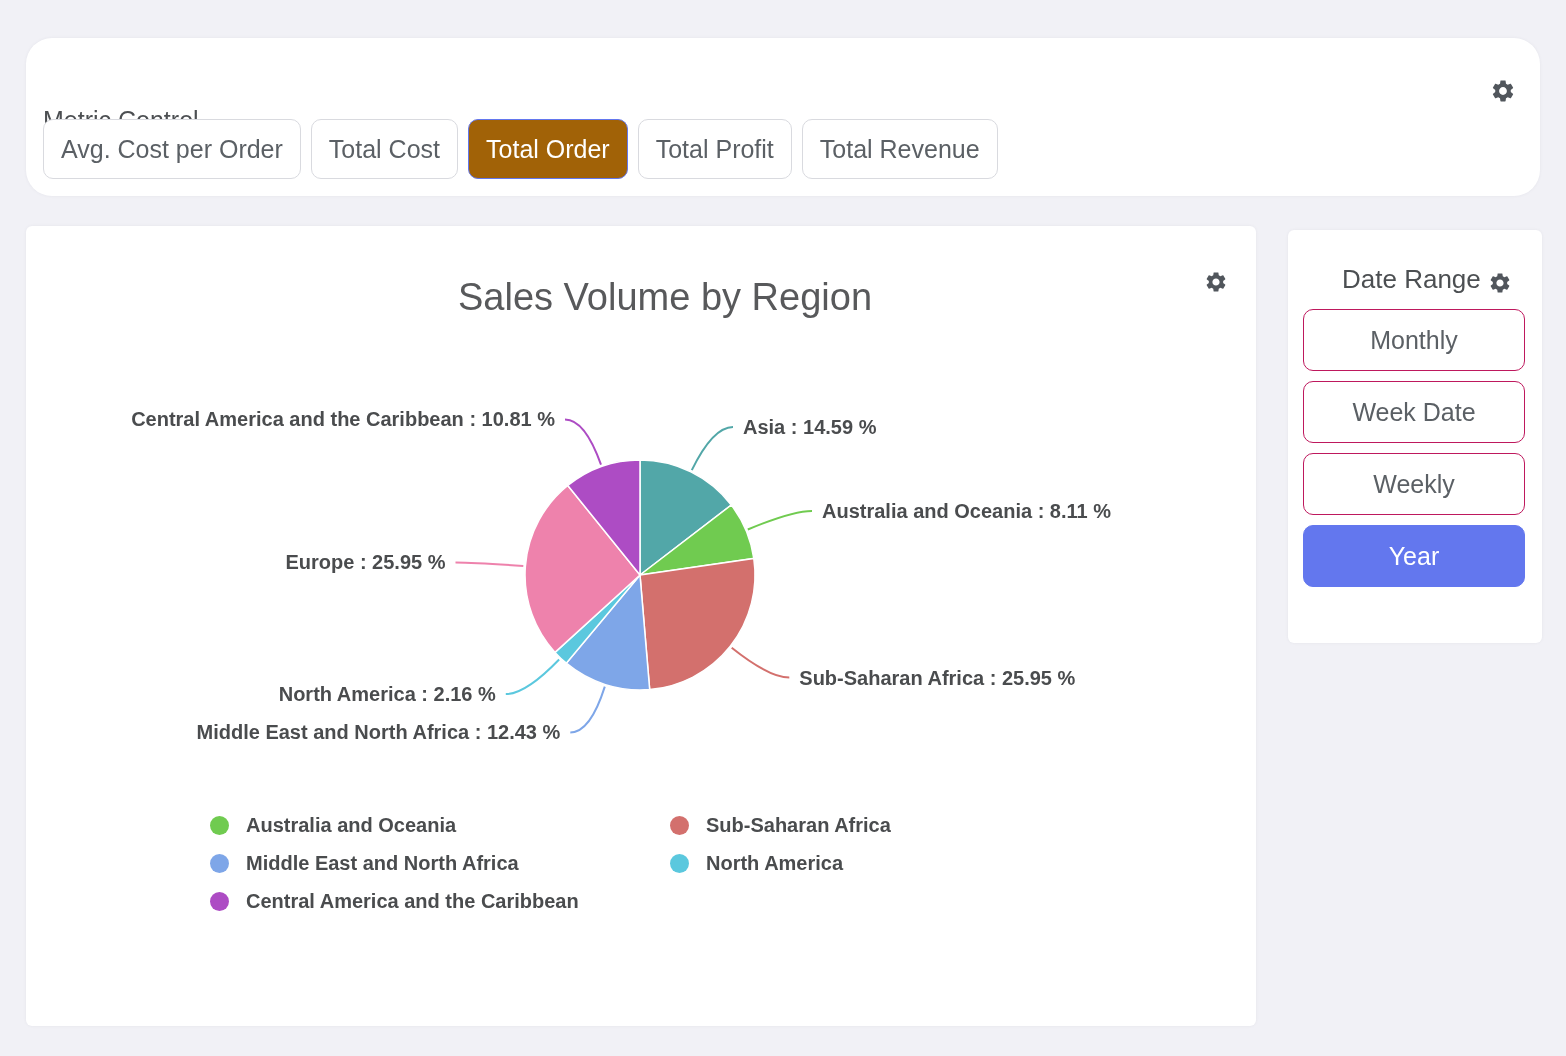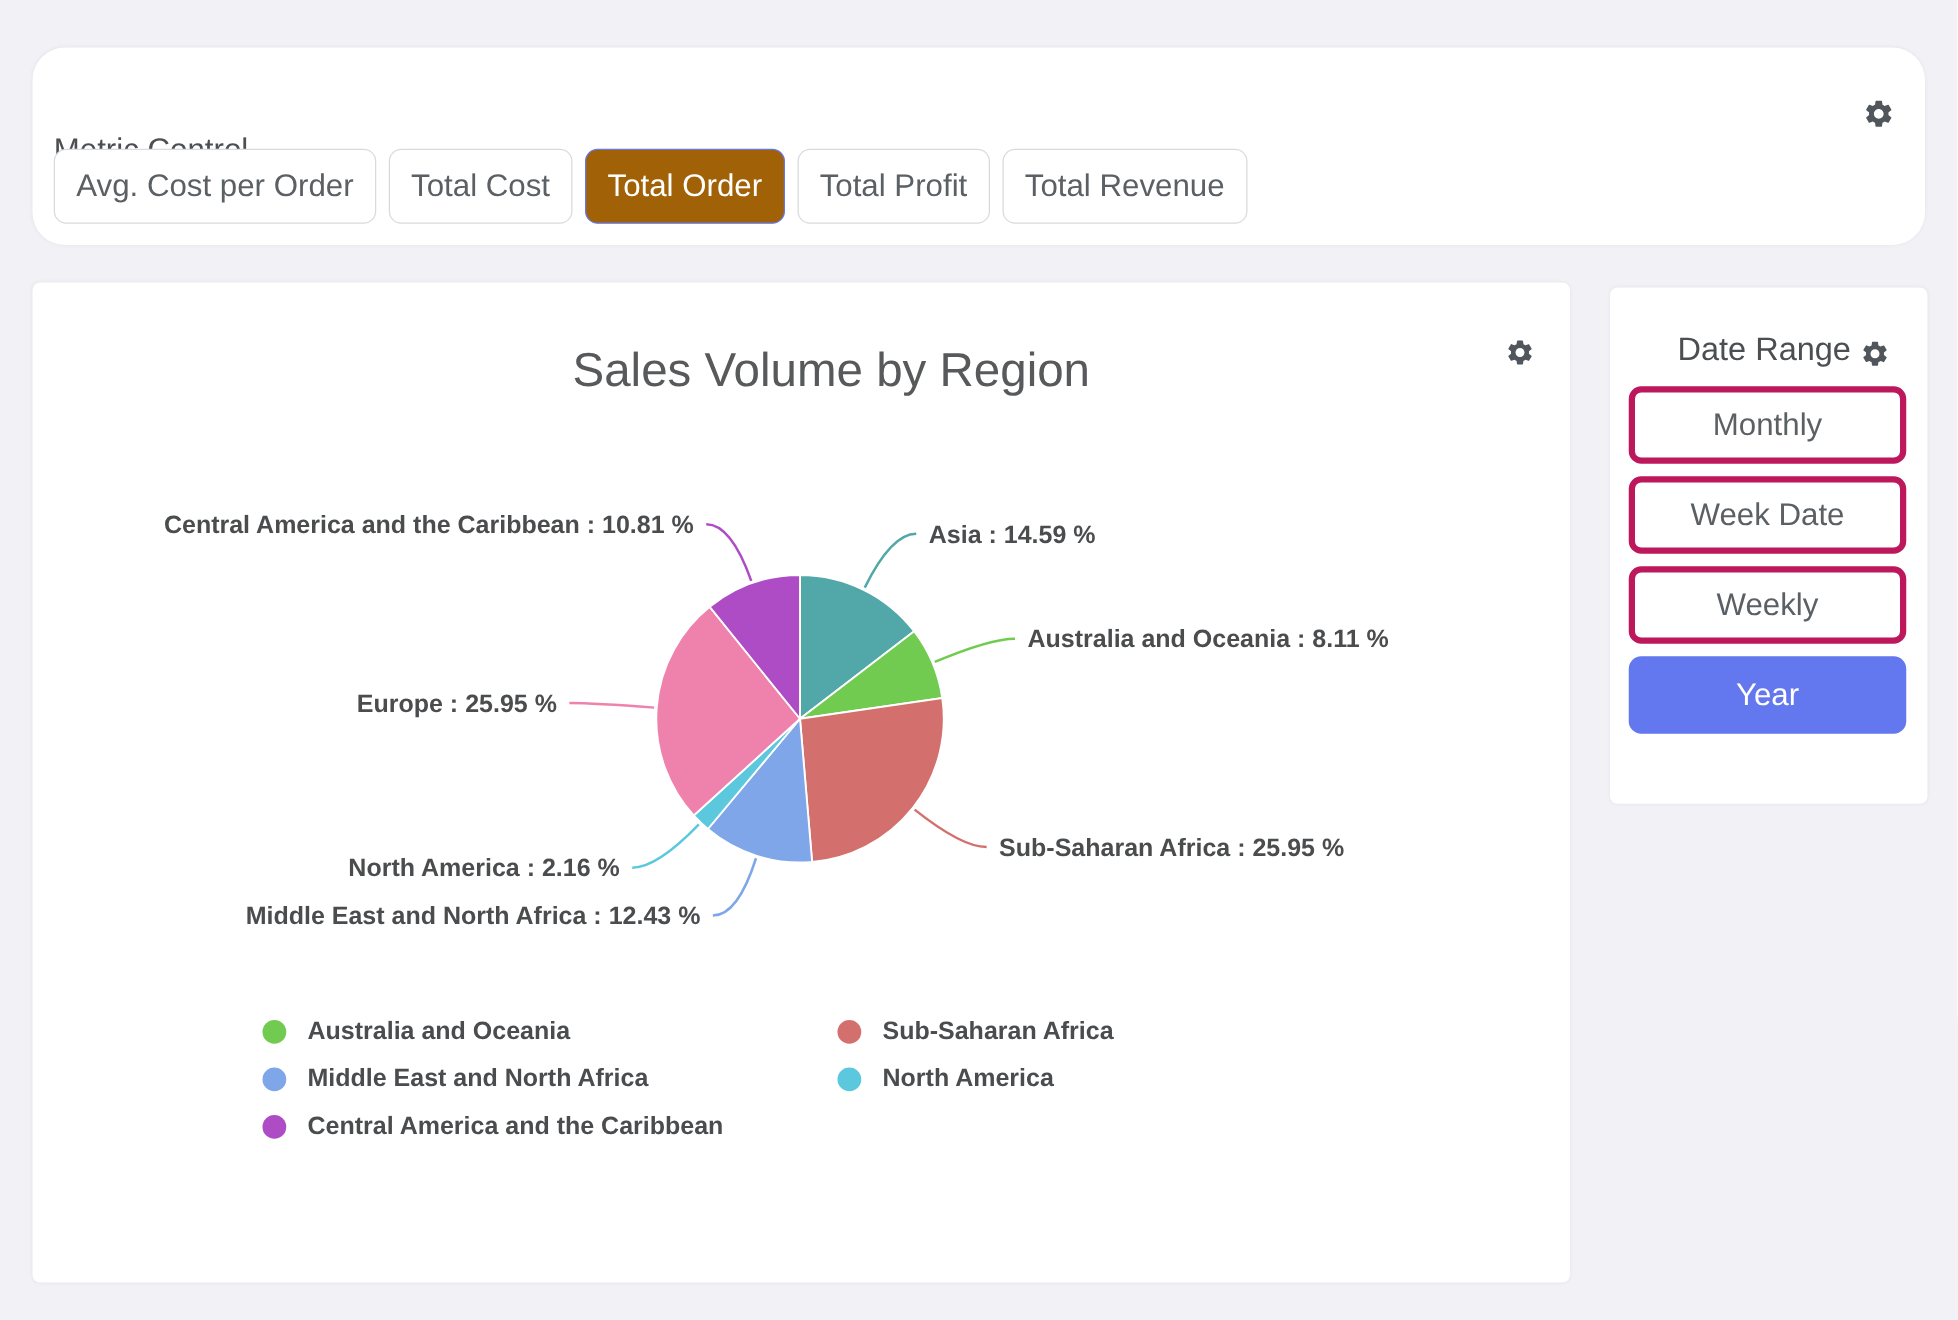--- a/index.html
+++ b/index.html
@@ -66,21 +66,21 @@
   .date-card .card-title {
     position: absolute; left: 18px; top: 34px;
     font-size: 26px; font-weight: 400; color: #4c4f52; margin-left: 36px;
   }
   .date-btn-col {
     position: absolute; left: 15px; top: 79px; width: 222px;
     display: flex; flex-direction: column; gap: 10px;
   }
   .date-btn {
     width: 100%; height: 62px;
-    background: #ffffff; border: 5px solid #be185d; border-radius: 10px;
+    background: #ffffff; border: 1px solid #be185d; border-radius: 10px;
     font-family: "Liberation Sans", sans-serif;
     font-size: 25px; color: #5b6065; cursor: pointer;
   }
   .date-btn.selected {
     background: #6377ee; border-color: #6377ee; color: #ffffff;
   }
 </style>
 </head>
 <body>
 

